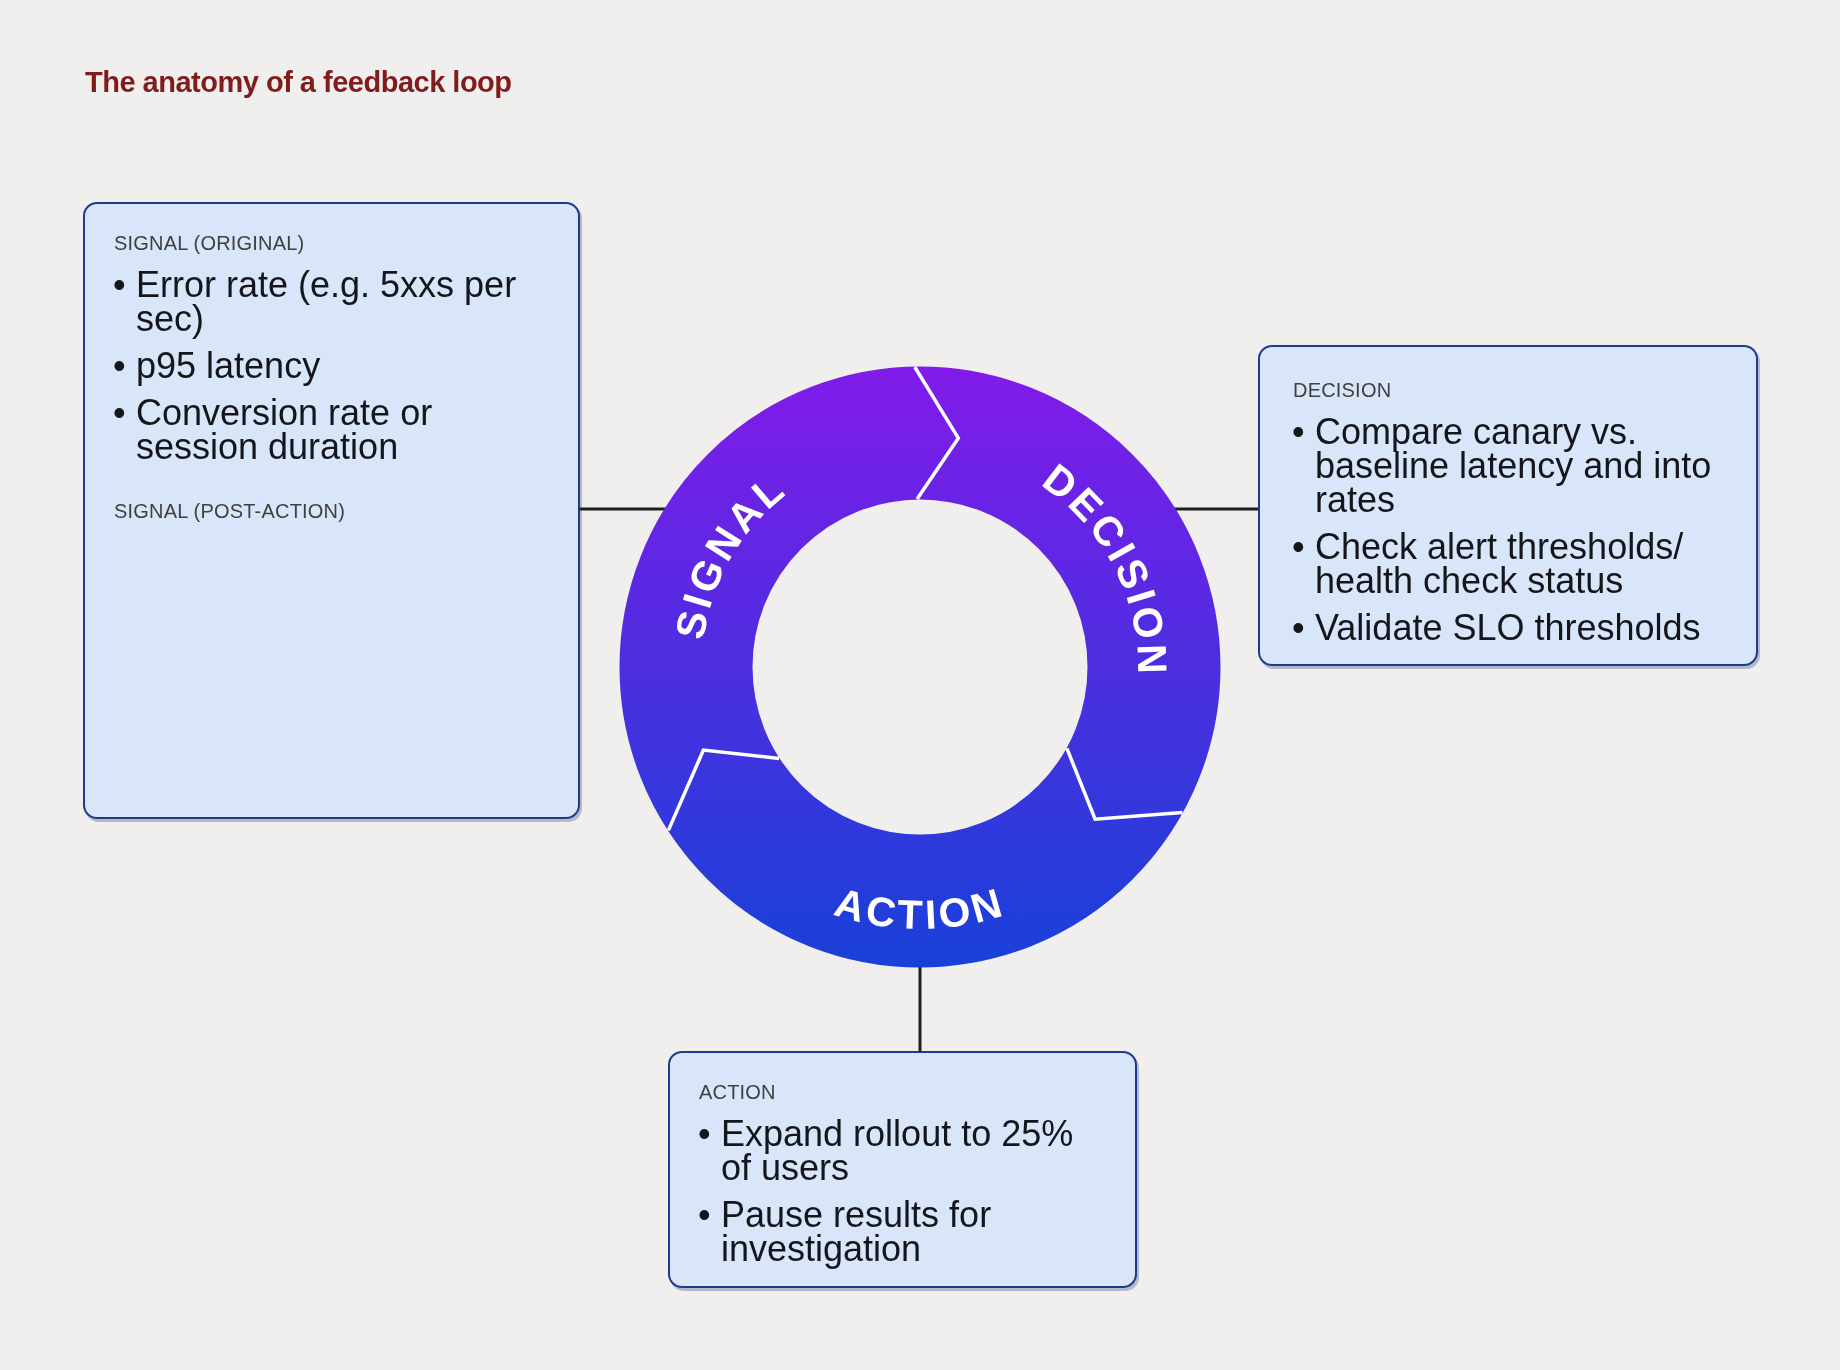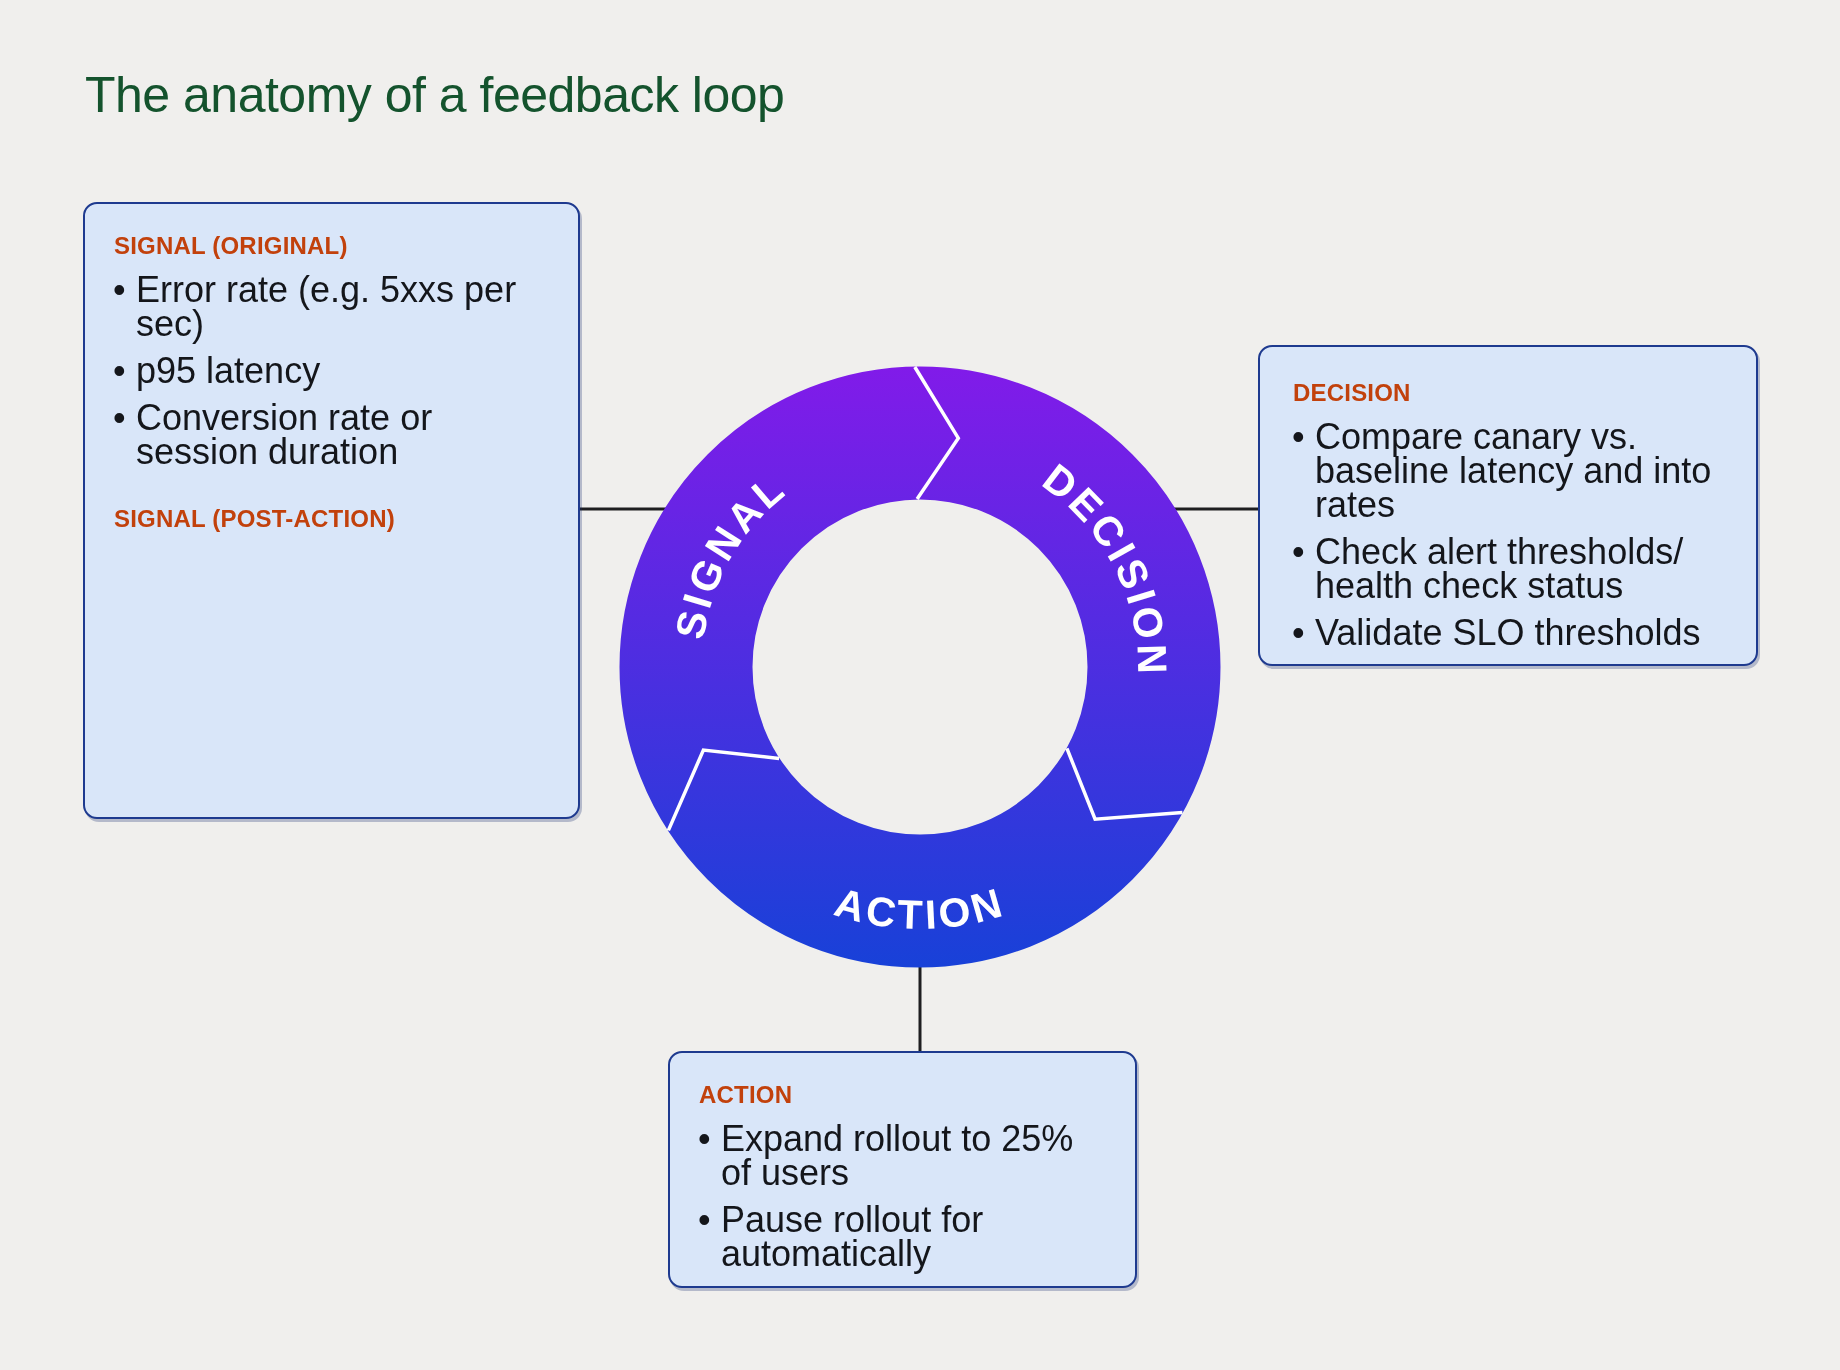--- a/index.html
+++ b/index.html
@@ -6,39 +6,39 @@
   body {
     width:1840px; height:1370px;
     background:#f0efed;
     font-family:"Liberation Sans", sans-serif;
     position:relative;
     overflow:hidden;
     color:#14161b;
   }
   .title {
     position:absolute; left:85px; top:66px;
-    font-size:50px; font-weight:400; letter-spacing:-0.5px;
-    color:#14532d; margin:0;
+    font-size:29px; font-weight:700; letter-spacing:-0.5px;
+    color:#7f1d1d; margin:0;
   }
   svg.diagram { position:absolute; left:0; top:0; }
   .info-box {
     position:absolute;
     background:#d9e6f9;
     border:2.5px solid #1e3a8f;
     border-radius:14px;
     box-shadow:2px 3px 0 rgba(25,45,110,0.28);
     box-sizing:border-box;
   }
   .box-signal   { left:83px;  top:202px;  width:497px; height:617px; padding:28px 26px; }
   .box-decision { left:1258px; top:345px; width:500px; height:321px; padding:32px 30px; }
   .box-action   { left:668px; top:1051px; width:469px; height:237px; padding:28px 26px; }
   .box-heading {
     margin:0 0 13px 3px;
-    font-size:24px; font-weight:700; letter-spacing:0.2px;
-    color:#c2410c;
+    font-size:20px; font-weight:400; letter-spacing:0.2px;
+    color:#404040;
   }
   .box-section:not(:first-child) { margin-top:36px; }
   ul.bullets { list-style:none; margin:0; padding:0; font-size:36px; line-height:34px; }
   ul.bullets li { position:relative; padding-left:25px; margin-bottom:13px; }
   ul.bullets li:last-child { margin-bottom:0; }
   ul.bullets li::before { content:"•"; position:absolute; left:2px; }
 </style>
 </head>
 <body>
 
@@ -106,16 +106,16 @@
       <li>Validate SLO thresholds</li>
     </ul>
   </div>
 </div>
 
 <div class="info-box box-action">
   <div class="box-section">
     <h2 class="box-heading">ACTION</h2>
     <ul class="bullets">
       <li>Expand rollout to 25% of users</li>
-      <li>Pause rollout for automatically</li>
+      <li>Pause results for investigation</li>
     </ul>
   </div>
 </div>
 
 </body></html>

